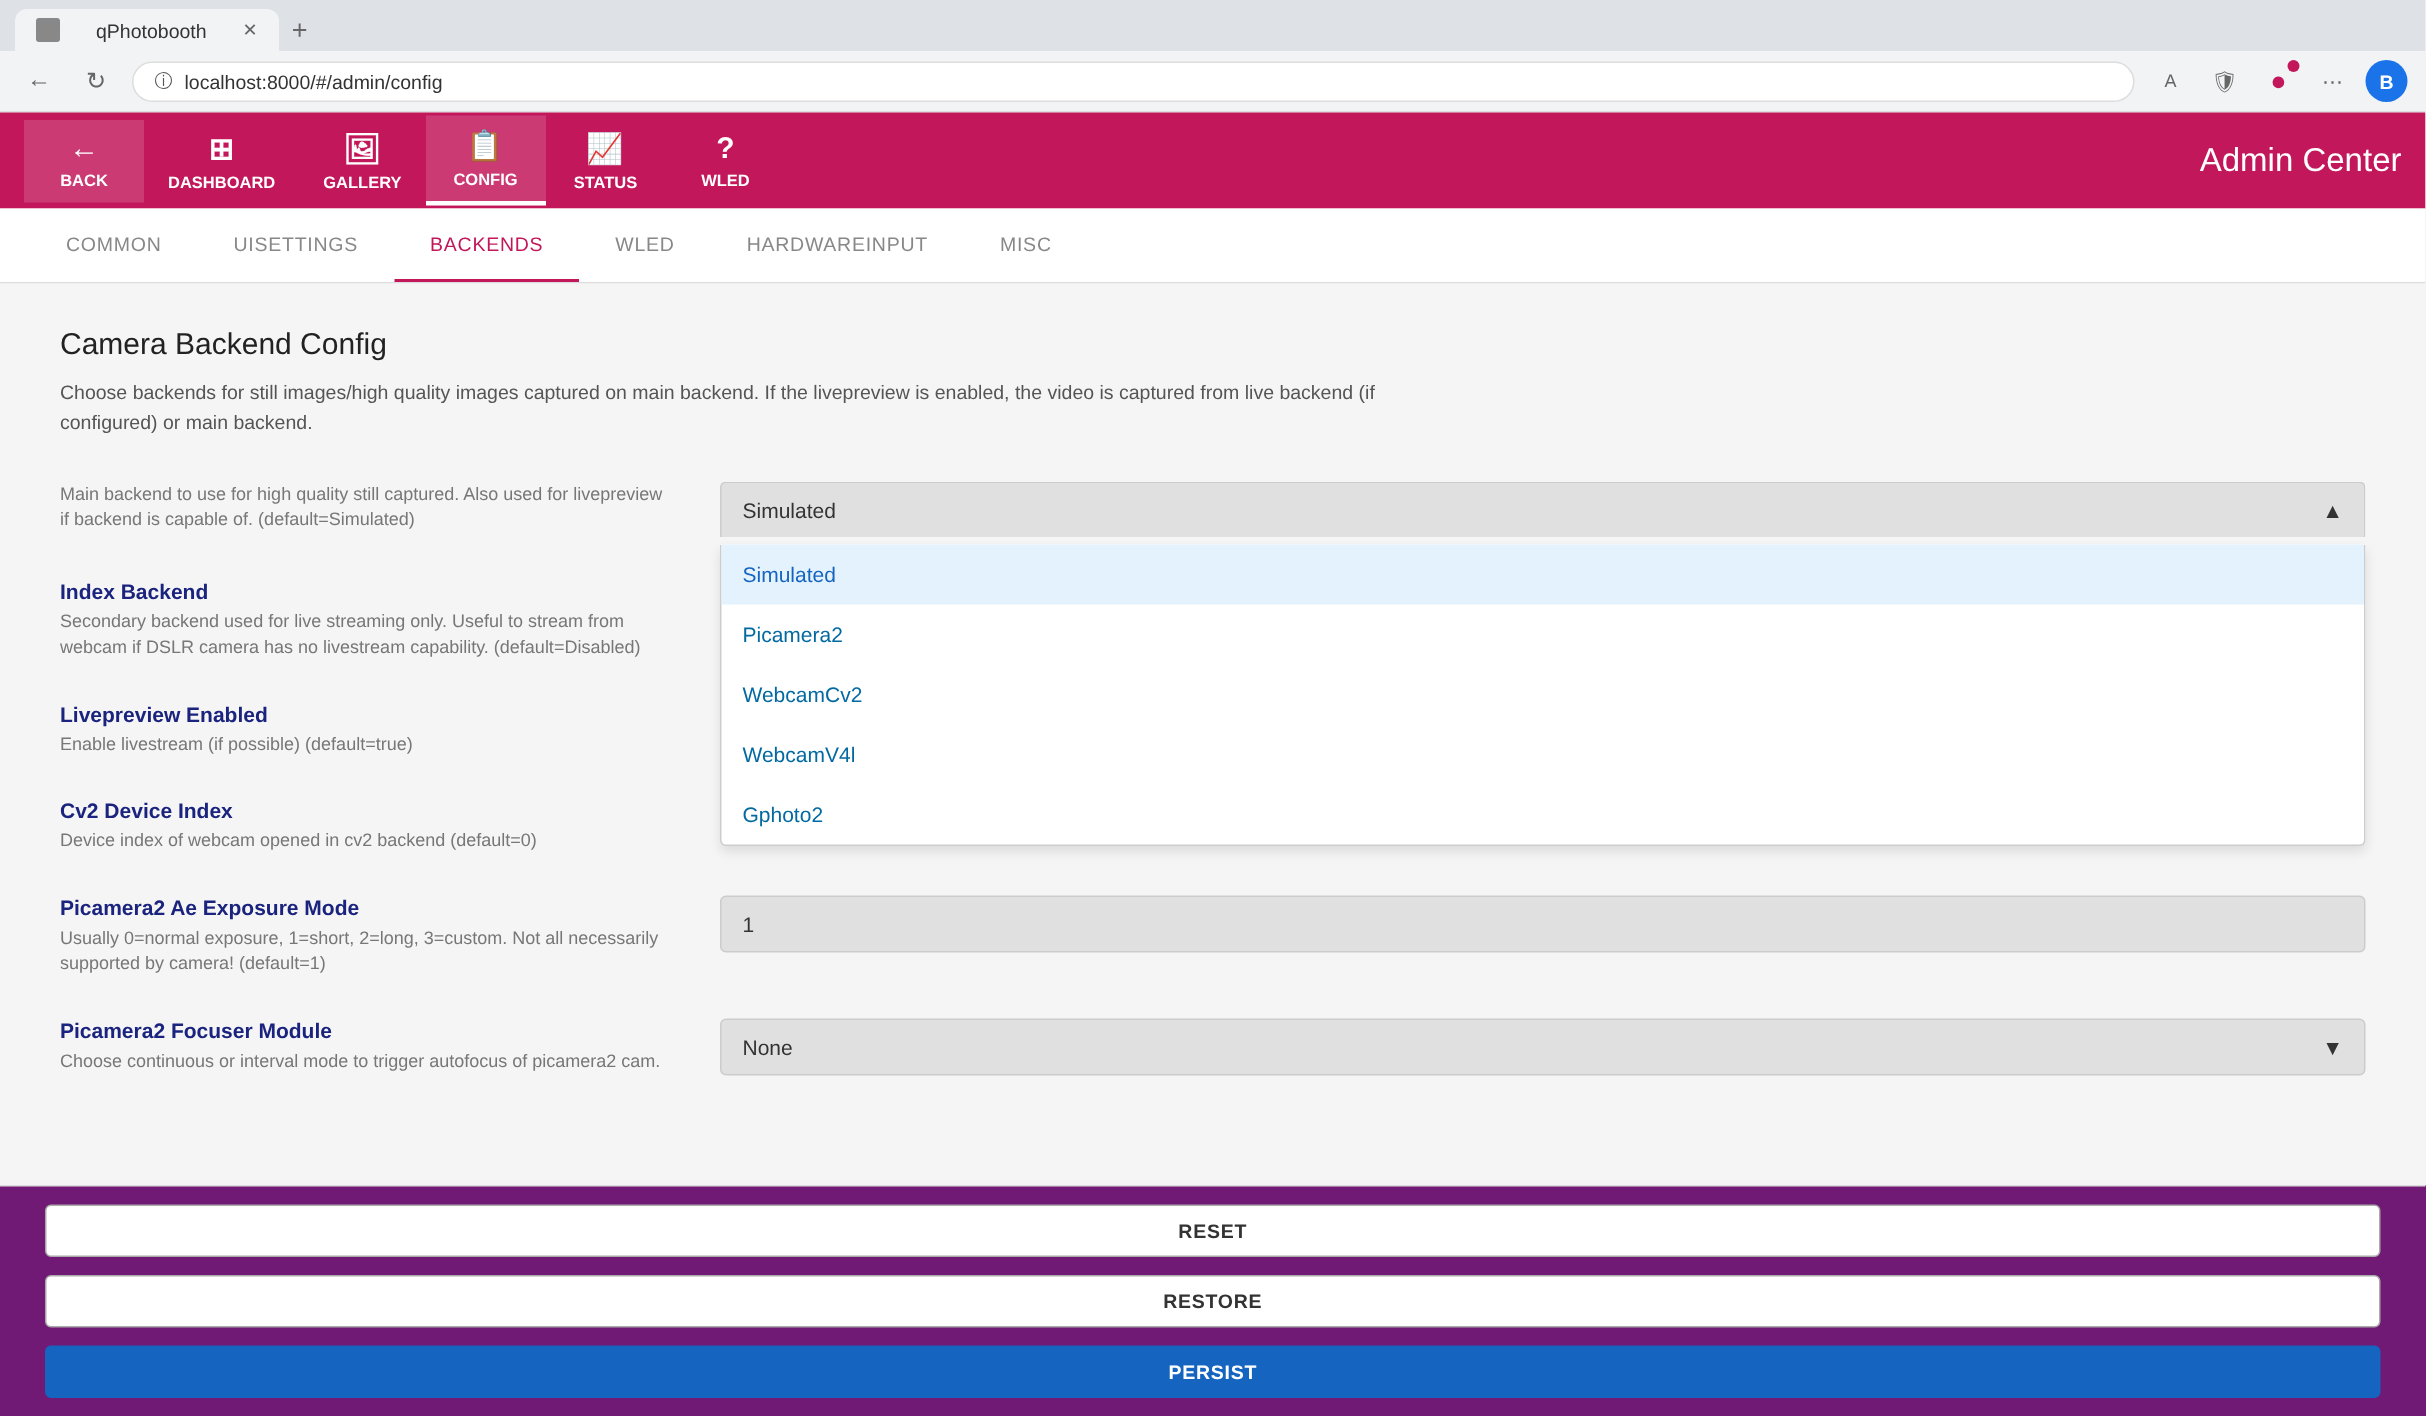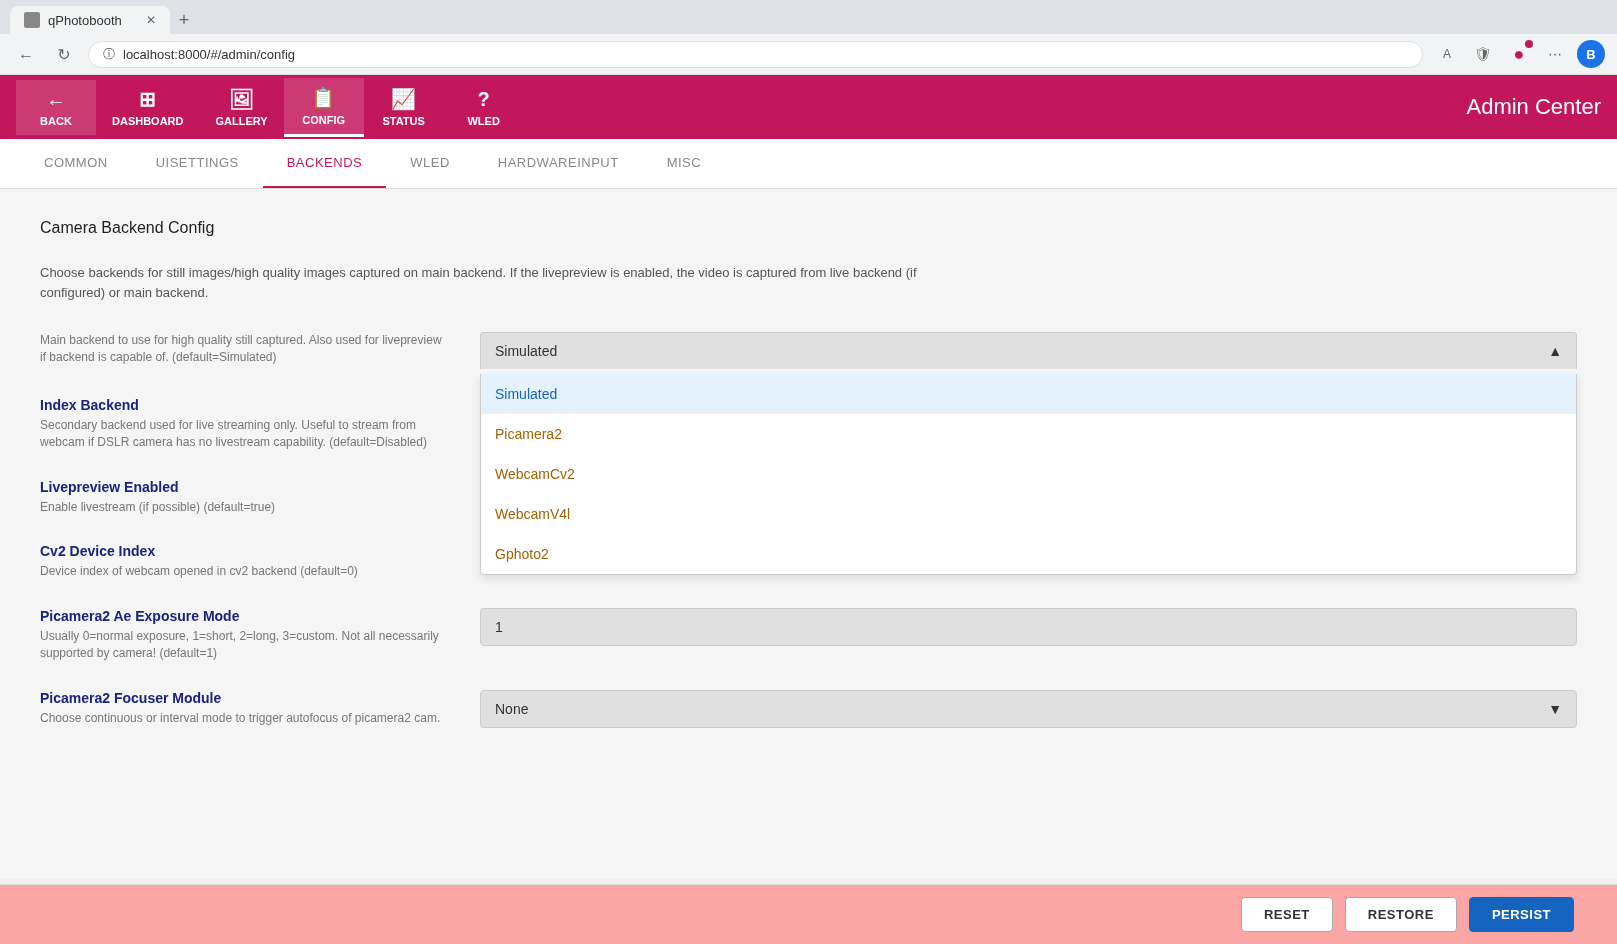--- a/index.html
+++ b/index.html
@@ -15,21 +15,21 @@
       align-items: center;
       padding: 6px 10px 0;
       background: #dee1e6;
     }
     .browser-tab {
       background: #f1f3f4;
       border-radius: 8px 8px 0 0;
       padding: 6px 14px;
       display: flex;
       align-items: center;
-      gap: 8px;
+      gap: 24px;
       font-size: 13px;
       min-width: 160px;
     }
     .browser-tab .tab-favicon {
       width: 16px; height: 16px;
       background: #888;
       border-radius: 2px;
       display: inline-block;
     }
     .browser-tab .tab-close {
@@ -146,24 +146,24 @@
       border-bottom: 2px solid #c2185b;
     }
 
     
     .main-content {
       padding: 30px 40px;
       background: #f5f5f5;
       min-height: calc(944px - 64px - 50px - 140px);
     }
     .page-title {
-      font-size: 16px;
+      font-size: 20px;
       font-weight: normal;
       color: #222;
-      margin-bottom: 26px;
+      margin-bottom: 10px;
     }
     .page-description {
       font-size: 13px;
       color: #555;
       max-width: 900px;
       line-height: 1.5;
       margin-bottom: 30px;
     }
 
     
@@ -220,21 +220,21 @@
       border: 1px solid #ccc;
       border-top: none;
       z-index: 100;
       border-radius: 0 0 4px 4px;
       box-shadow: 0 4px 8px rgba(0,0,0,0.1);
     }
     .dropdown-item {
       padding: 12px 14px;
       cursor: pointer;
       font-size: 14px;
-      color: #a16207;
+      color: #0369a1;
     }
     .dropdown-item.selected {
       background: #e3f2fd;
       color: #1565c0;
     }
 
     
     .number-input {
       width: 100%;
       background: #e0e0e0;
@@ -245,27 +245,28 @@
       color: #333;
       outline: none;
     }
 
     
     .bottom-bar {
       position: fixed;
       bottom: 0;
       left: 0;
       right: 0;
-      background: #fca5a5;
+      background: #701a75;
       border-top: 1px solid #ddd;
-      padding: 12px 43px;
+      padding: 12px 30px;
       display: flex;
       justify-content: flex-end;
       gap: 12px;
       z-index: 200;
+      flex-direction: column;
     }
     .btn {
       padding: 9px 22px;
       border: 1px solid #aaa;
       border-radius: 4px;
       font-size: 13px;
       font-weight: 600;
       cursor: pointer;
       letter-spacing: 0.5px;
       text-transform: uppercase;

